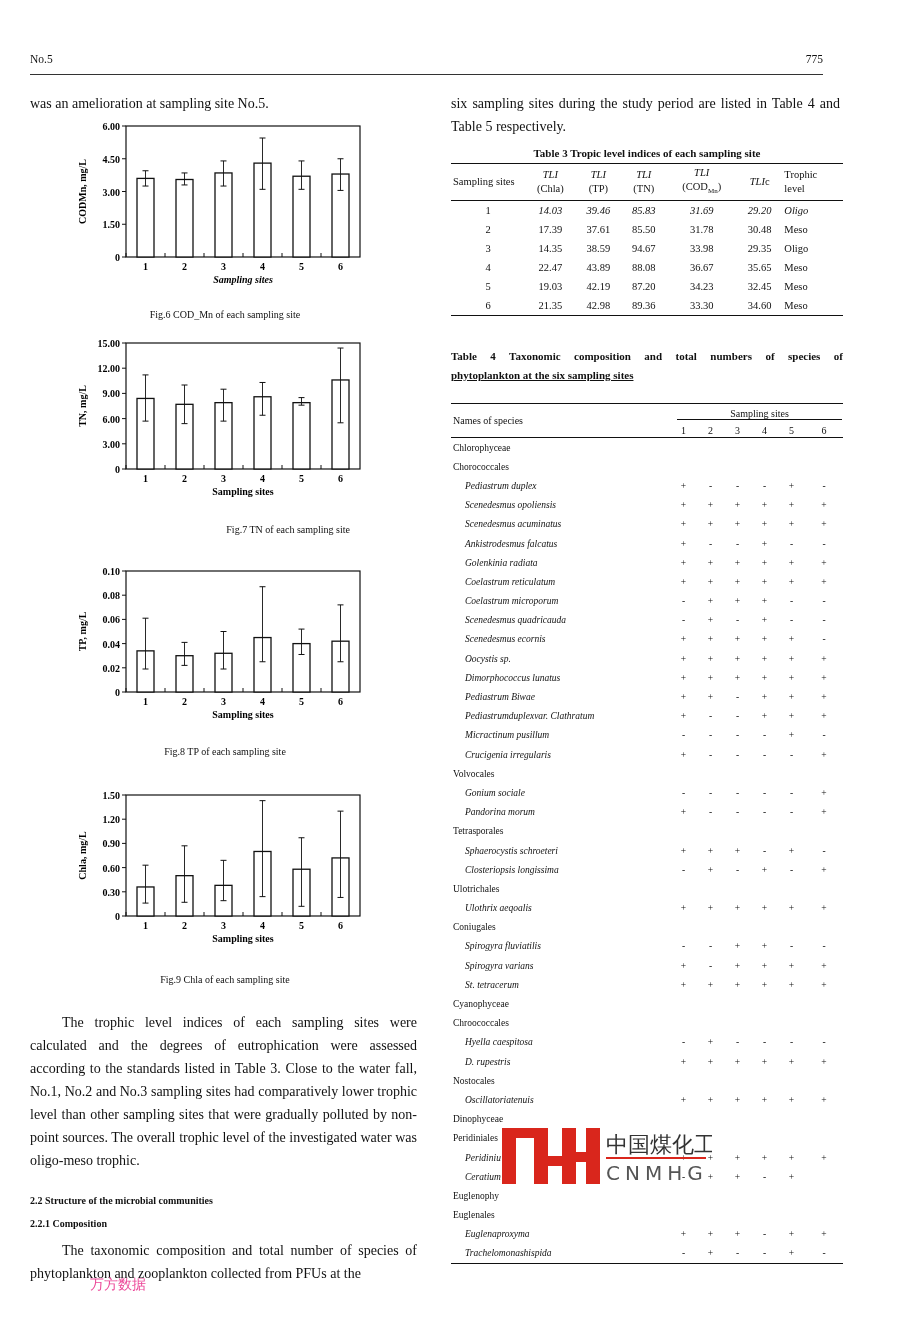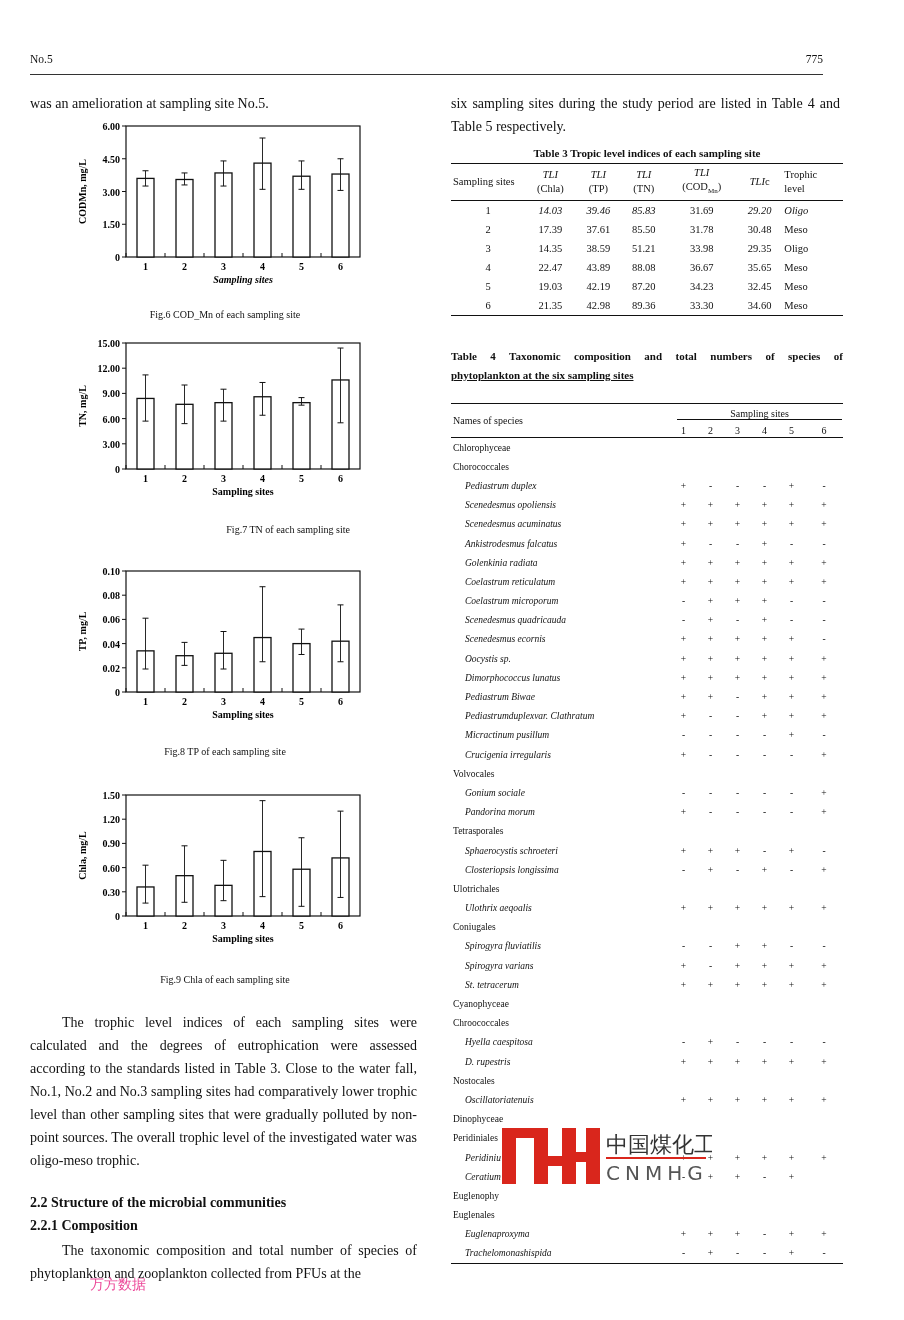--- a/index.html
+++ b/index.html
@@ -8,21 +8,21 @@
   .abs { position: absolute; }
   .header { left: 30px; top: 48px; width: 793px; height: 24px; font-size: 11.5px; }
   .header .left { position: absolute; left: 0; top: 5px; }
   .header .mid { position: absolute; left: 148px; top: 5px; }
   .header .right { position: absolute; right: 0; top: 5px; }
   .header-rule { left: 30px; top: 74px; width: 793px; border-top: 1px solid #333; }
   .body-text { font-size: 14px; line-height: 23px; text-align: justify; }
   .caption { font-size: 10px; text-align: center; }
   .chart { position: absolute; }
   .chart svg text { font-family: "Liberation Serif", "DejaVu Serif", serif; }
-  .section-h { font-size: 14px; font-weight: bold; }
+  .section-h { font-size: 10px; font-weight: bold; }
   table { border-collapse: collapse; }
   .t3 { font-size: 10.5px; width: 392px; }
   .t3 th { font-weight: normal; padding: 2px 2px; line-height: 14px; }
   .t3 td { padding: 0 2px; height: 19px; text-align: center; }
   .t3 .ital { font-style: italic; }
   .t3 thead tr.top th { border-top: 1.5px solid #111; }
   .t3 thead tr.bot th { border-bottom: 1px solid #111; }
   .t3 tbody tr:last-child td { border-bottom: 1.5px solid #111; }
   .tab-title { font-size: 11px; font-weight: bold; }
   .t4 { font-size: 9.5px; width: 392px; margin-top: 16px; }
@@ -284,38 +284,38 @@
       <th><span class="ital">TLI</span>c</th>
       <th style="text-align:left;">Trophic<br>level</th>
     </tr>
   </thead>
   <tbody id="t3body">
       <tr>
         <td>1</td>
         <td style="font-style: italic;">14.03</td>
         <td style="font-style: italic;">39.46</td>
         <td style="font-style: italic;">85.83</td>
-        <td style="">31.69</td>
+        <td style="font-style: italic;">31.69</td>
         <td style="font-style: italic;">29.20</td>
         <td style="text-align: left; font-style: italic;">Oligo</td>
       </tr>
       <tr>
         <td>2</td>
         <td>17.39</td>
         <td>37.61</td>
         <td>85.50</td>
         <td>31.78</td>
         <td>30.48</td>
         <td style="text-align: left;">Meso</td>
       </tr>
       <tr>
         <td>3</td>
         <td>14.35</td>
         <td>38.59</td>
-        <td>51.21</td>
+        <td>94.67</td>
         <td>33.98</td>
         <td>29.35</td>
         <td style="text-align: left;">Oligo</td>
       </tr>
       <tr>
         <td>4</td>
         <td>22.47</td>
         <td>43.89</td>
         <td>88.08</td>
         <td>36.67</td>

